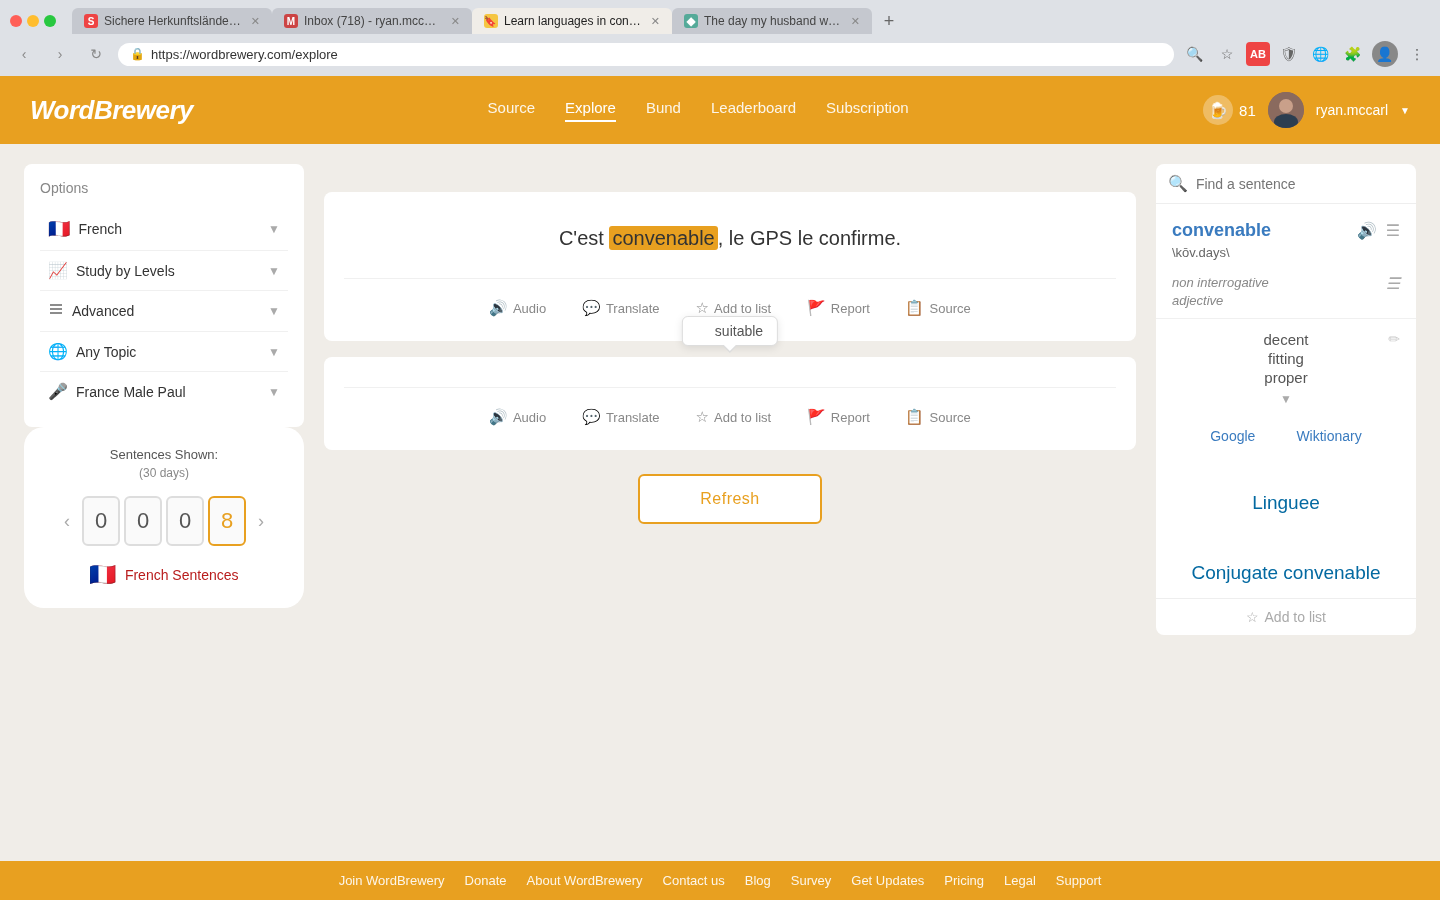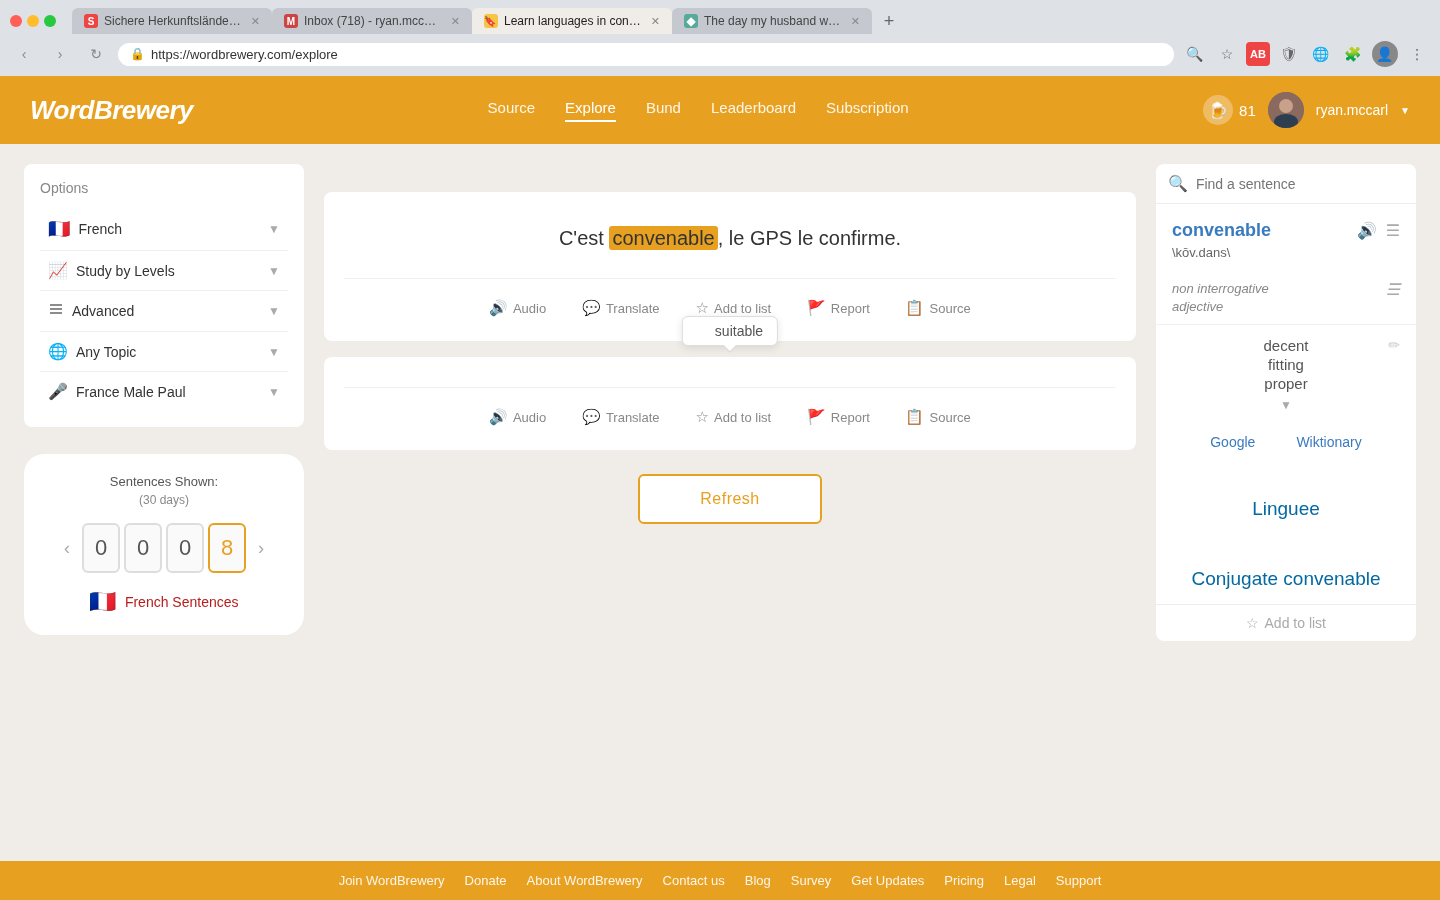--- a/index.html
+++ b/index.html
@@ -36,21 +36,21 @@
     .header-right { display: flex; align-items: center; gap: 12px; }
     .points-badge { display: flex; align-items: center; gap: 6px; color: white; font-size: 15px; }
     .hop-icon { width: 30px; height: 30px; background: rgba(255,255,255,0.3); border-radius: 50%; display: flex; align-items: center; justify-content: center; font-size: 16px; }
     .username { color: white; font-size: 14px; }
     .dropdown-arrow { color: white; font-size: 10px; }
 
     
     .main-content { display: flex; flex: 1; padding: 20px 24px; gap: 20px; max-width: 1440px; width: 100%; margin: 0 auto; }
 
     
-    .left-sidebar { width: 280px; flex-shrink: 0; display: flex; flex-direction: column; gap: 27px; }
+    .left-sidebar { width: 280px; flex-shrink: 0; display: flex; flex-direction: column; gap: 0; }
     .options-panel { background: white; border-radius: 8px; padding: 16px; }
     .options-title { font-size: 14px; color: #888; margin-bottom: 12px; }
     .option-item { display: flex; align-items: center; justify-content: space-between; padding: 10px 8px; border-bottom: 1px solid #f0f0f0; cursor: pointer; }
     .option-item:last-child { border-bottom: none; }
     .option-left { display: flex; align-items: center; gap: 8px; font-size: 14px; color: #333; }
     .option-icon { font-size: 16px; }
     .chevron { color: #aaa; font-size: 12px; }
     .flag { font-size: 18px; }
 
     .sentences-panel { background: white; border-radius: 20px; padding: 20px 16px; text-align: center; }
@@ -91,21 +91,21 @@
     .search-bar-wrap { padding: 10px 12px; display: flex; align-items: center; gap: 8px; border-bottom: 1px solid #eee; }
     .search-bar-input { border: none; outline: none; font-size: 14px; color: #1d4ed8; flex: 1; }
     .search-icon-svg { color: #aaa; font-size: 16px; }
 
     .word-section { padding: 16px 16px 8px; }
     .word-title-row { display: flex; align-items: center; justify-content: space-between; }
     .word-title { font-size: 18px; color: #3a7bbf; font-weight: 600; }
     .word-audio-icons { display: flex; gap: 8px; }
     .icon-btn { color: #aaa; font-size: 16px; cursor: pointer; }
     .word-phonetic { font-size: 13px; color: #666; margin-top: 4px; }
-    .word-pos { font-size: 13px; color: #888; font-style: italic; margin-top: 20px; display: flex; align-items: flex-start; justify-content: space-between; }
+    .word-pos { font-size: 13px; color: #888; font-style: italic; margin-top: 14px; display: flex; align-items: flex-start; justify-content: space-between; }
     .word-pos-text { line-height: 1.4; }
 
     .word-definitions { padding: 8px 16px 12px; border-top: 1px solid #f0f0f0; display: flex; flex-direction: column; align-items: center; gap: 2px; position: relative; }
     .definition-word { font-size: 15px; color: #555; }
     .show-more-btn { color: #aaa; font-size: 12px; cursor: pointer; margin-top: 4px; }
 
     .external-links { padding: 10px 16px 14px; display: flex; flex-direction: column; gap: 8px; align-items: center; }
     .ext-link-row { display: flex; gap: 41px; }
     .ext-link { font-size: 14px; color: #3a7bbf; cursor: pointer; text-decoration: none; }
     .ext-link-full { font-size: 19px; color: #0369a1; cursor: pointer; margin-top: 40px; }
@@ -345,21 +345,21 @@
       </div>
 
       <div class="word-section">
         <div class="word-title-row">
           <span class="word-title">convenable</span>
           <div class="word-audio-icons">
             <span class="icon-btn">🔊</span>
             <span class="icon-btn">☰</span>
           </div>
         </div>
-        <div class="word-phonetic">\kōv.dans\</div>
+        <div class="word-phonetic">\kōv.days\</div>
         <div class="word-pos">
           <div class="word-pos-text">
             <em>non interrogative<br>adjective</em>
           </div>
           <span class="icon-btn">☰</span>
         </div>
       </div>
 
       <div class="word-definitions" style="border-top:1px solid #f0f0f0; padding: 12px 8px;">
         <div class="definition-word">decent</div>

